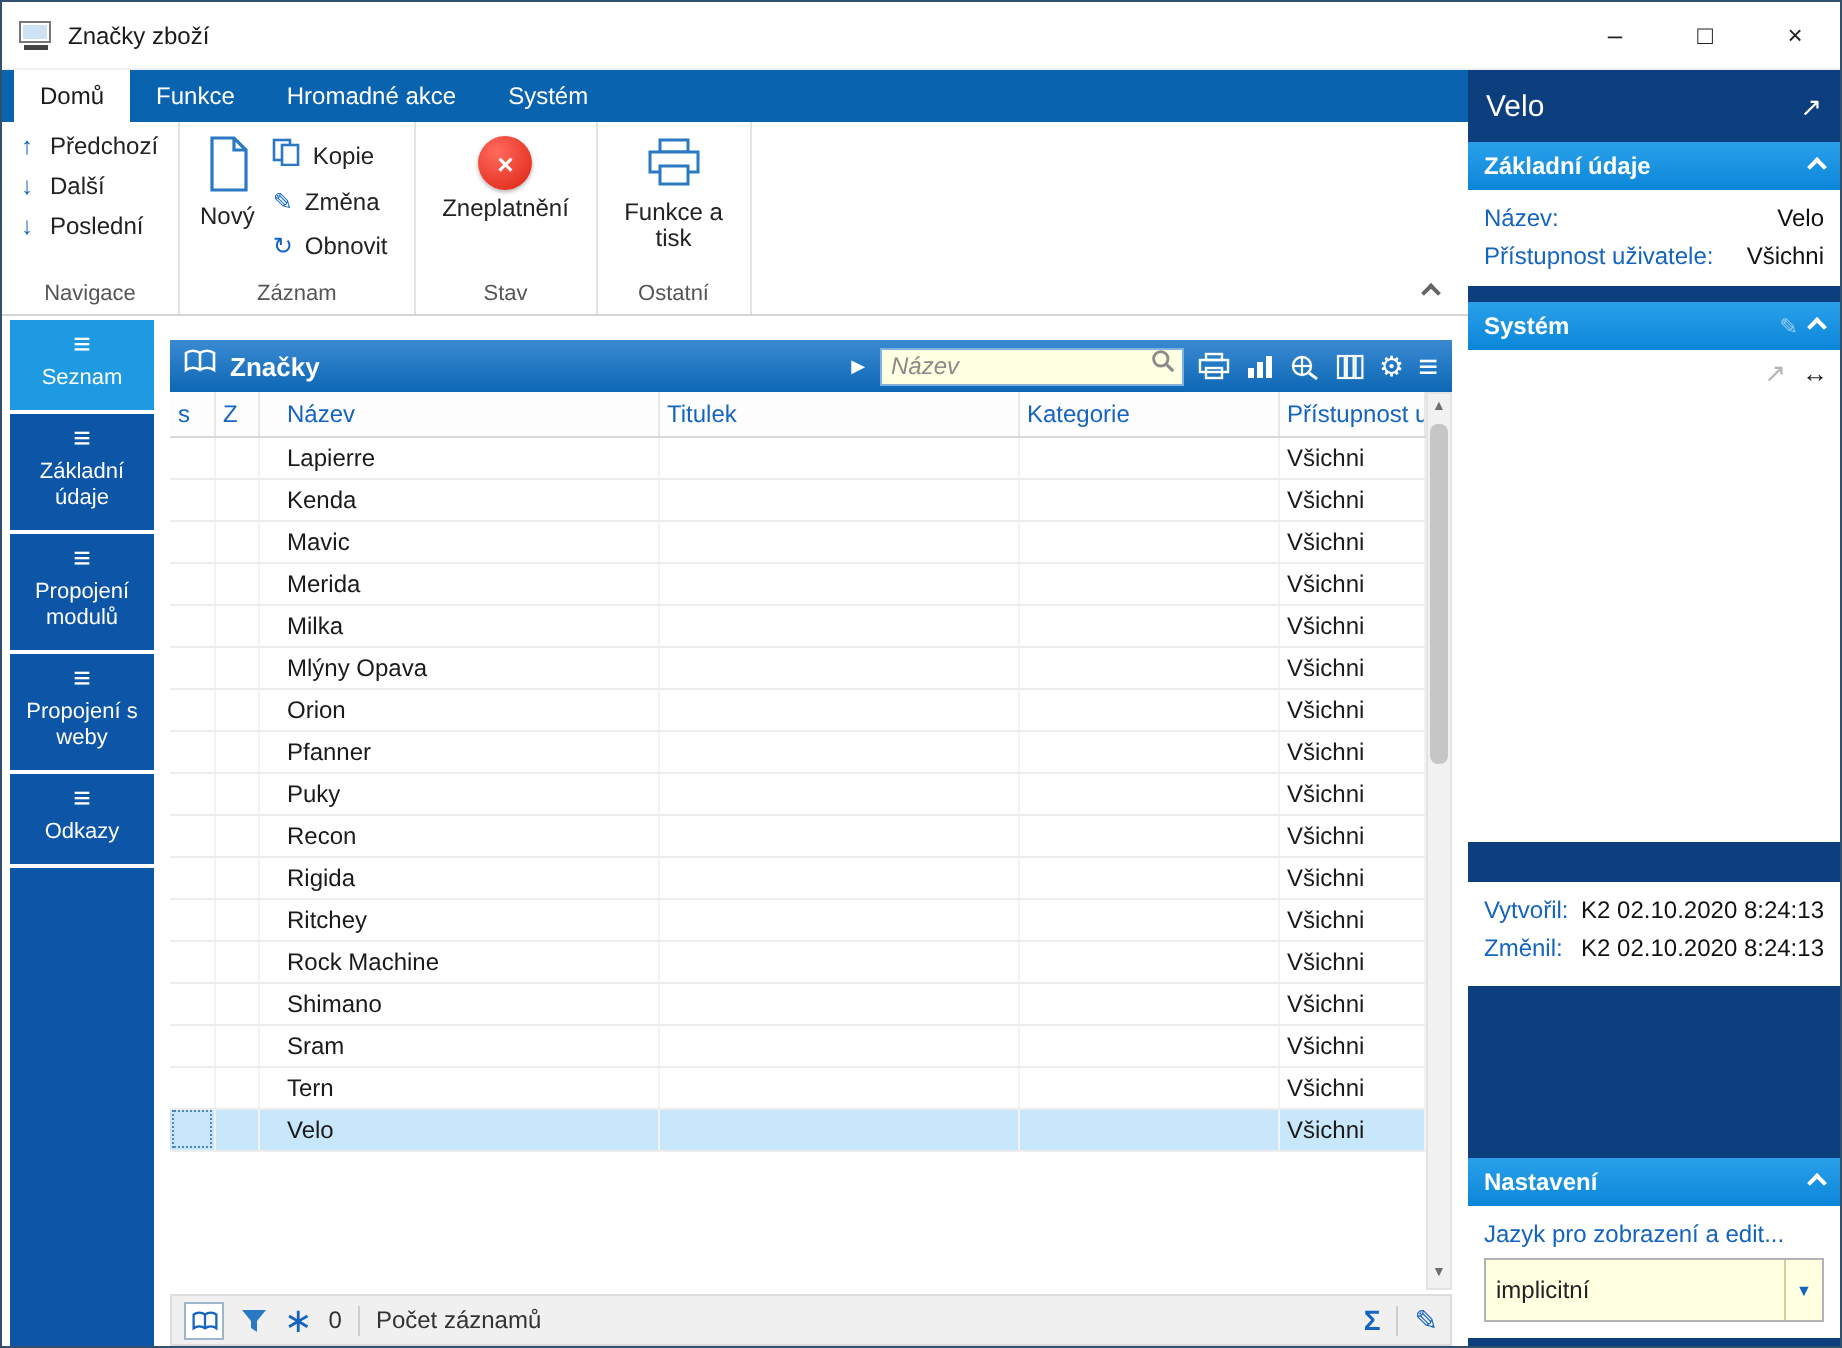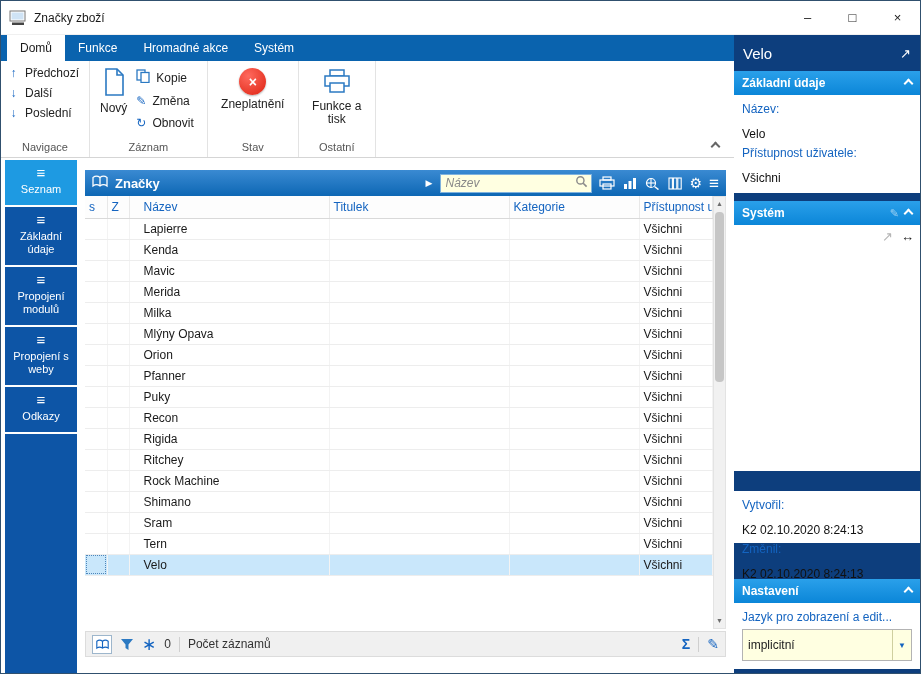--- a/index.html
+++ b/index.html
@@ -38,21 +38,21 @@
   .chev { display:inline-block; width:7px; height:7px; border-left:2px solid #666; border-top:2px solid #666; transform:rotate(45deg); }
   .chev.white { border-color:#fff; }
 
   
   .workspace { flex:1; display:flex; min-height:0; background:#fff; padding-left:4px; }
   .sidebar { width:72px; flex:none; background:#0d55a6; display:flex; flex-direction:column; margin-top:2px; }
   .side-item { background:#0d55a6; color:#fff; text-align:center; padding:6px 2px 9px; border-bottom:2px solid #fff; font-size:11px; line-height:13px; display:flex; flex-direction:column; align-items:center; gap:4px; cursor:default; }
   .side-item.active { background:#1e9ae2; }
   .side-ic { font-size:15px; line-height:13px; }
 
-  .main { flex:1; display:flex; flex-direction:column; min-width:0; padding:12px 8px 16px 8px; }
+  .main { flex:1; display:flex; flex-direction:column; min-width:0; padding:12px 8px 0 8px; }
 
   .panel-header { height:26px; flex:none; display:flex; align-items:center; gap:7px; padding:0 7px; background:linear-gradient(180deg,#3a8ad2,#0d67b4); color:#fff; }
   .ph-title { font-weight:bold; font-size:13px; }
   .ph-spacer { flex:1; }
   .ph-tri { font-size:9px; }
   .search-box { width:152px; height:19px; background:#ffffe1; border:1px solid #7fb2dd; display:flex; align-items:center; padding-right:3px; }
   .search-box input { flex:1; min-width:0; border:0; outline:0; background:transparent; font-size:12px; padding:0 5px; font-family:"Liberation Sans", sans-serif; color:#333; }
   .search-box input::placeholder { color:#8a8a8a; font-style:italic; }
   .ph-icons { display:flex; align-items:center; gap:8px; }
   .ph-icons .tool { display:flex; align-items:center; cursor:default; }
@@ -86,21 +86,21 @@
   .sb-pencil { color:#1464c0; font-size:14px; }
 
   
   .right-panel { width:186px; flex:none; background:#0d3e7d; display:flex; flex-direction:column; min-height:0; }
   .rp-title { height:36px; flex:none; display:flex; align-items:center; padding:0 9px; color:#fff; font-size:15px; }
   .rp-expand { margin-left:auto; font-size:13px; cursor:default; }
   .rp-sec-h { height:24px; flex:none; display:flex; align-items:center; gap:6px; padding:0 8px; background:linear-gradient(180deg,#2aa0ea,#0b86d8); color:#fff; font-size:12px; font-weight:bold; }
   .rp-sec-h .hspace { flex:1; }
   .rp-sec-h .dim { color:rgba(255,255,255,.55); font-weight:normal; font-size:11px; cursor:default; }
   .rp-content { background:#fff; padding:5px 8px; font-size:12px; color:#111; }
-  .field-row { display:flex; justify-content:space-between; gap:6px; line-height:19px; white-space:nowrap;flex-direction:column; }
+  .field-row { display:flex; justify-content:space-between; gap:6px; line-height:19px; white-space:nowrap; }
   .field-label { color:#1464c0; overflow:hidden; }
   .field-value { color:#111; }
   .rp-gap8 { height:8px; flex:none; }
   .rp-gap20 { height:20px; flex:none; }
   .rp-flex { flex:1; }
   .img-box { height:246px; flex:none; background:#fff; position:relative; }
   .img-tools { position:absolute; top:4px; right:6px; display:flex; gap:8px; font-size:13px; }
   .img-expand { color:#b5b5b5; cursor:default; }
   .img-resize { color:#222; cursor:default; }
   .lang-label { color:#1464c0; white-space:nowrap; overflow:hidden; line-height:18px; }

